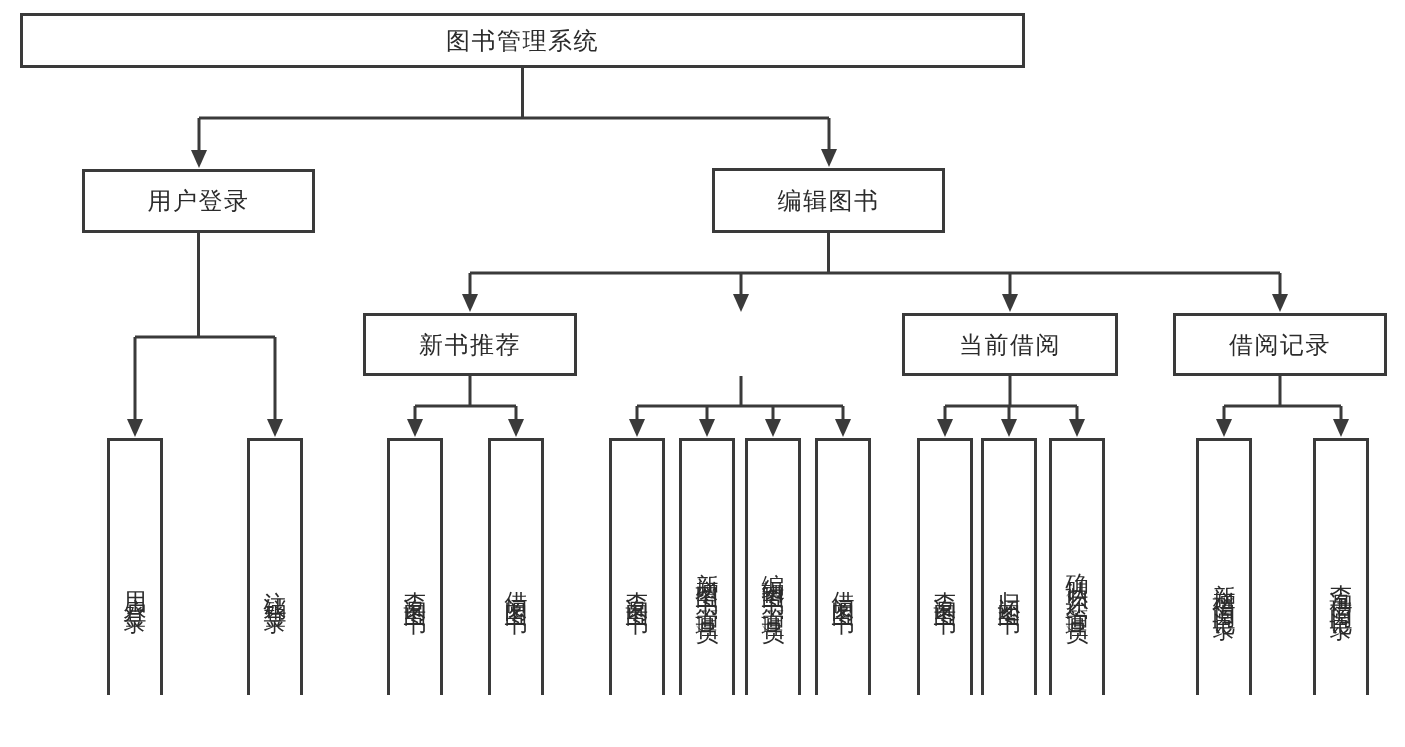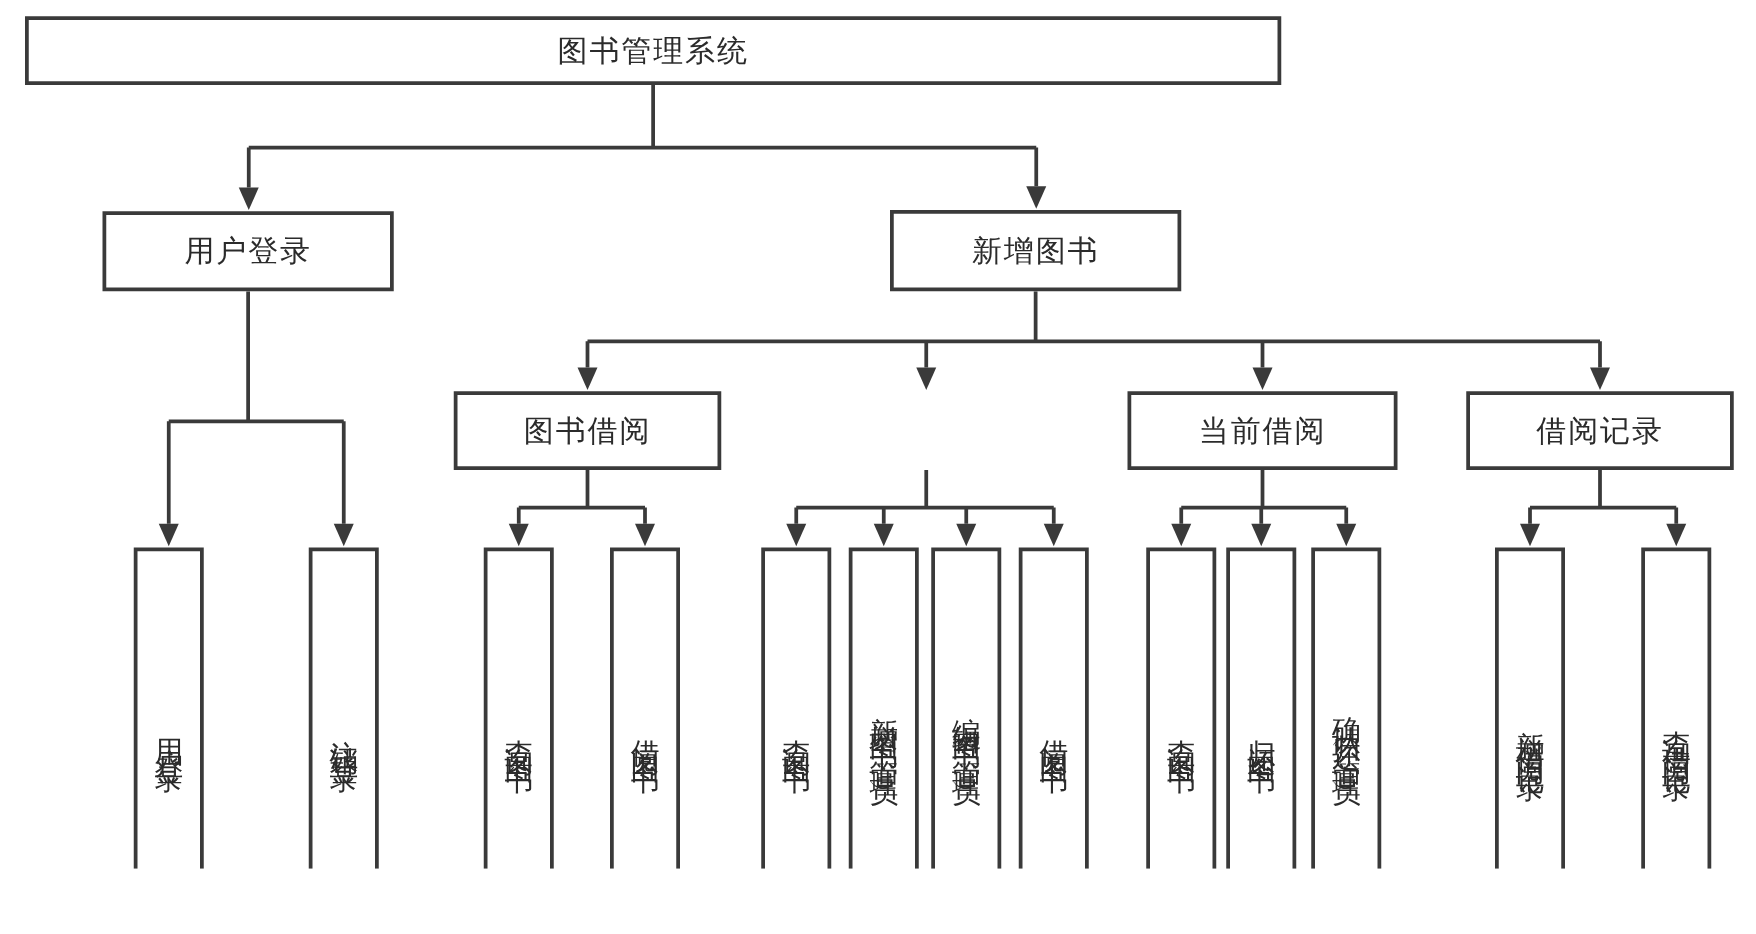--- a/index.html
+++ b/index.html
@@ -118,25 +118,25 @@
   </svg>
 
   <div class="node n-root">
     <span class="h-label">图书管理系统</span>
   </div>
 
   <div class="node n-user-login">
     <span class="h-label">用户登录</span>
   </div>
   <div class="node n-book-mgmt">
-    <span class="h-label">新增图书</span>
+    <span class="h-label">编辑图书</span>
   </div>
 
   <div class="node n-new-books">
-    <span class="h-label">图书借阅</span>
+    <span class="h-label">新书推荐</span>
   </div>
   <div class="node n-borrow-rec">
     <span class="h-label">借阅记录</span>
   </div>
   <div class="node n-cur-borrow">
     <span class="h-label">当前借阅</span>
   </div>
 
   <div class="node leaf l-user-login">
     <span class="v-label">用户登录</span>

